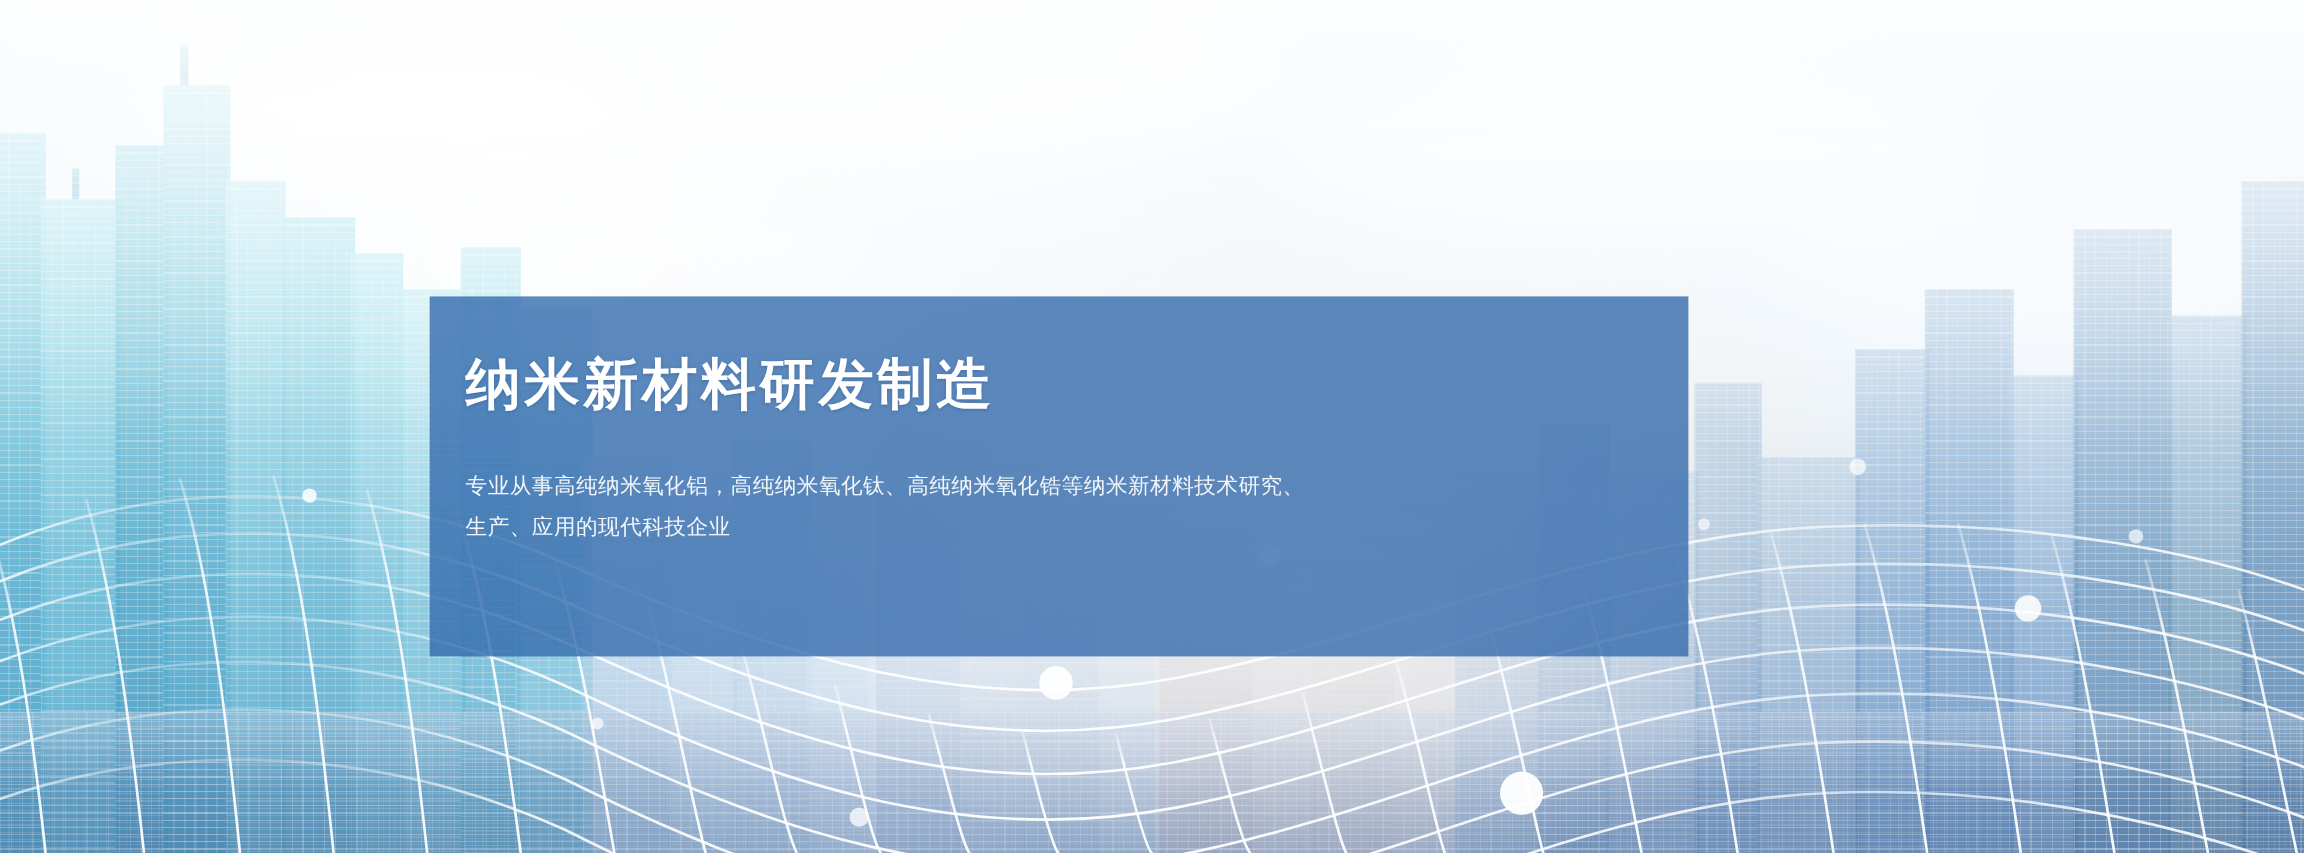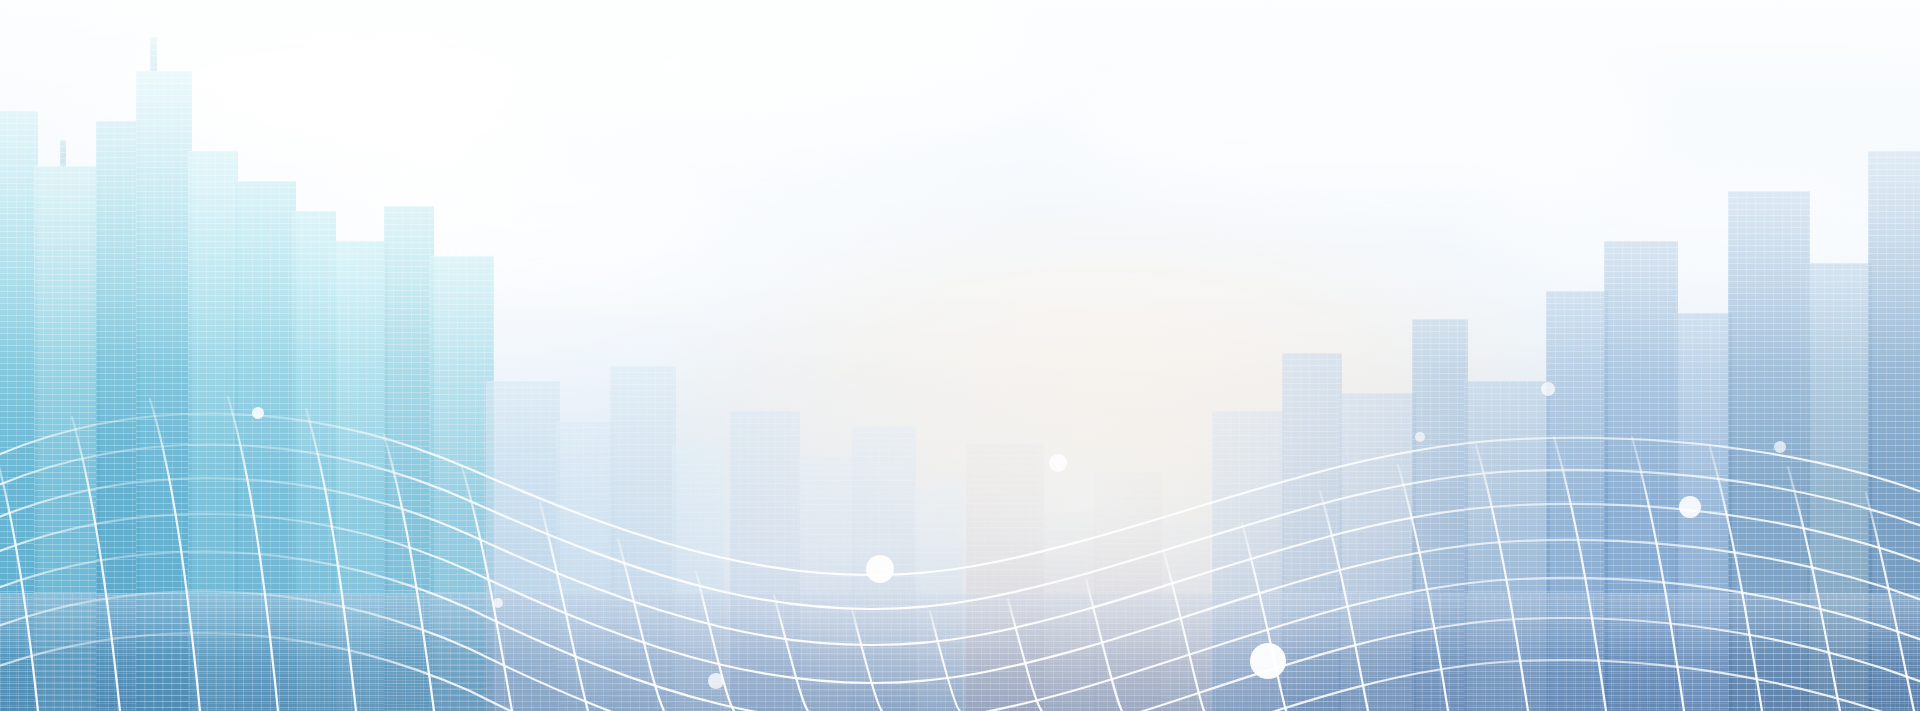--- a/index.html
+++ b/index.html
@@ -197,14 +197,21 @@
       <circle cx="498" cy="252" r="5" opacity=".70"></circle>
       <circle cx="1268" cy="310" r="18" opacity=".95"></circle>
       <circle cx="1548" cy="38" r="7" opacity=".70"></circle>
       <circle cx="1690" cy="156" r="11" opacity=".88"></circle>
       <circle cx="1780" cy="96" r="6" opacity=".66"></circle>
       <circle cx="716" cy="330" r="8" opacity=".75"></circle>
       <circle cx="1420" cy="86" r="5" opacity=".62"></circle>
     </g>
   </svg>
 
+  <div class="panel">
+    <h1 class="panel-title">纳米新材料研发制造</h1>
+    <p class="panel-sub">
+      <span>专业从事高纯纳米氧化铝，高纯纳米氧化钛、高纯纳米氧化锆等纳米新材料技术研究、</span><br>
+      <span>生产、应用的现代科技企业</span>
+    </p>
+  </div>
 
 </div>
 
 </body></html>

